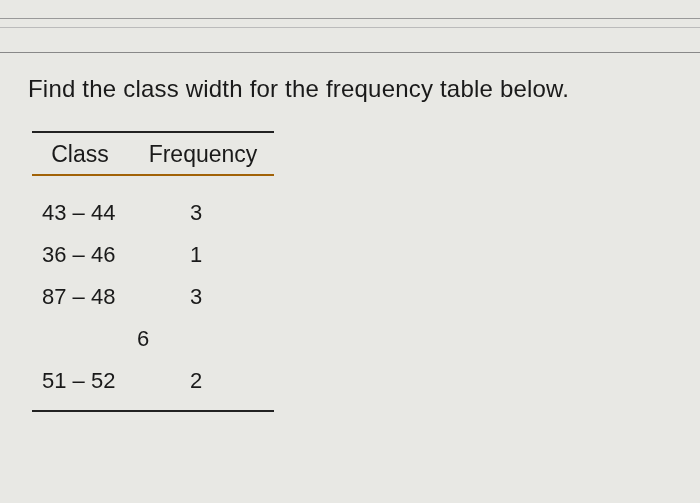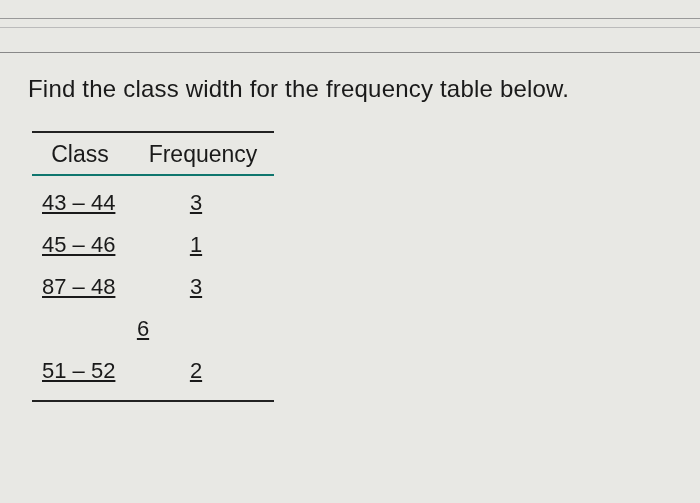--- a/index.html
+++ b/index.html
@@ -39,37 +39,36 @@
     }
     .table-wrap {
       margin-top: 28px;
       margin-left: 4px;
       width: 242px;
       border-top: 2px solid #222;
       border-bottom: 2px solid #222;
     }
     .table-header-row {
       display: flex;
-      border-bottom: 2px solid #0f766e;
+      border-bottom: 2px solid #a16207;
       padding: 8px 0 6px 0;
     }
     .th-class {
       width: 96px;
       font-size: 23px;
       text-align: center;
     }
     .th-freq {
       flex: 1;
       font-size: 23px;
       text-align: center;
       padding-left: 4px;
     }
     .table-body {
-      padding: 6px 0 8px 0;
-      text-decoration: underline;
+      padding: 16px 0 8px 0;
     }
     .data-row {
       display: flex;
       align-items: center;
       padding: 8px 0;
     }
     .cell-class {
       width: 106px;
       font-size: 22px;
       padding-left: 10px;
@@ -96,21 +95,21 @@
       <div class="table-header-row">
         <div class="th-class">Class</div>
         <div class="th-freq">Frequency</div>
       </div>
       <div class="table-body">
         <div class="data-row">
           <div class="cell-class">43 – 44</div>
           <div class="cell-freq">3</div>
         </div>
         <div class="data-row">
-          <div class="cell-class">45 – 46</div>
+          <div class="cell-class">36 – 46</div>
           <div class="cell-freq">1</div>
         </div>
         <div class="data-row">
           <div class="cell-class">87 – 48</div>
           <div class="cell-freq">3</div>
         </div>
         <div class="data-row">
           <div class="cell-freq">6</div>
         </div>
         <div class="data-row">

